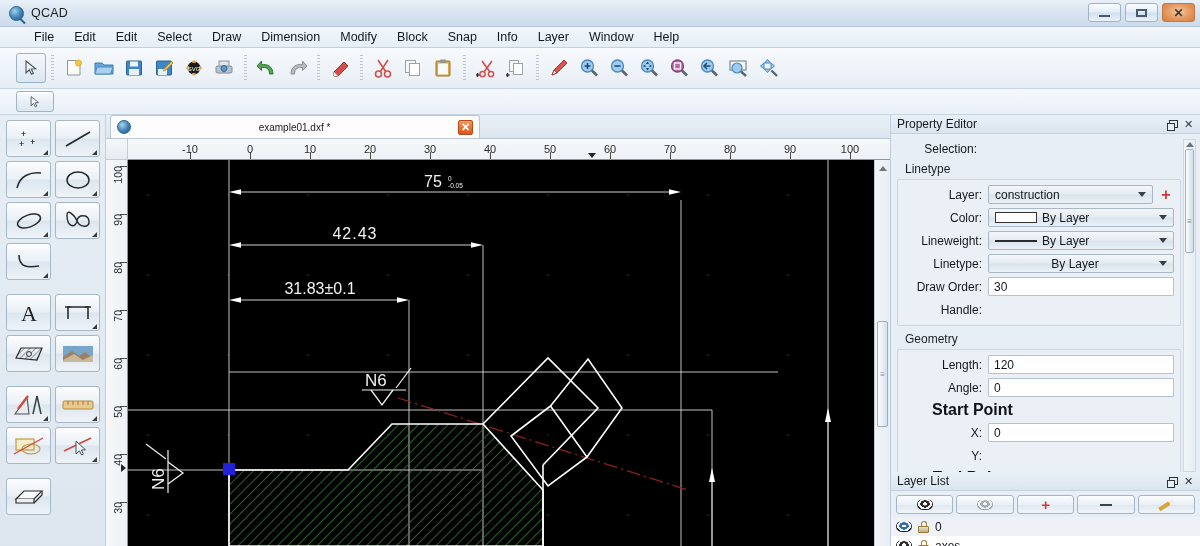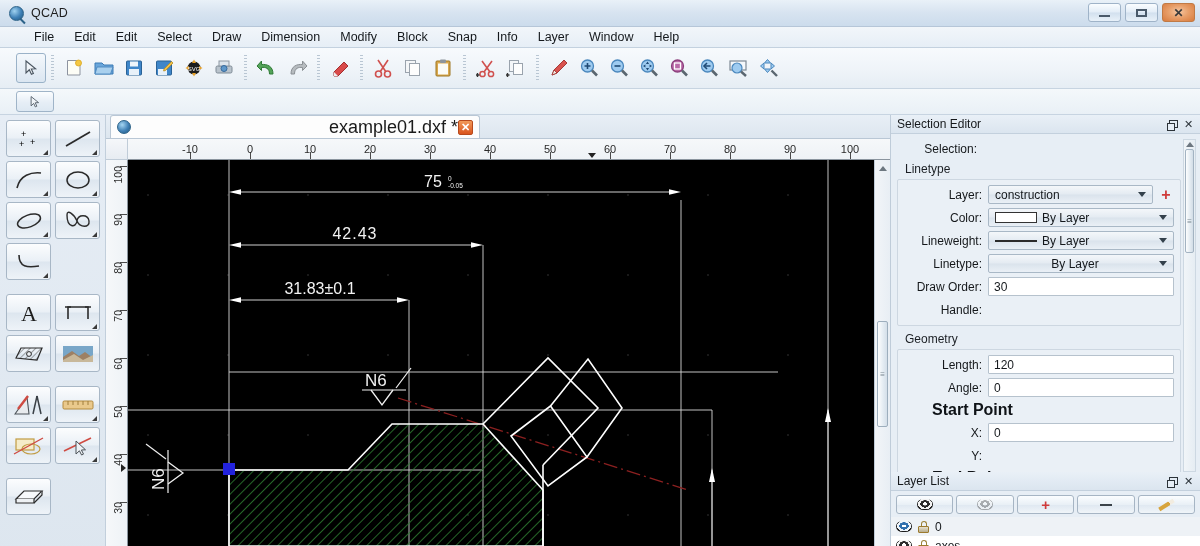--- a/index.html
+++ b/index.html
@@ -149,21 +149,21 @@
     border-radius: 3px 3px 0 0;
     display: flex; align-items: center;
     padding: 0 6px;
     position: relative;
   }
   .tab-icon {
     width: 14px; height: 14px; border-radius: 50%;
     background: radial-gradient(circle at 35% 32%, #a5d6f2 0%, #4080b5 55%, #23597f 100%);
     border: 1px solid #2d6389;
   }
-  .tab-label { flex: 1; text-align: right; font-size: 18px; color: #1b1b1b; }
+  .tab-label { flex: 1; text-align: center; font-size: 10px; color: #1b1b1b; }
   .tab-close {
     width: 15px; height: 15px; border-radius: 2px;
     background: linear-gradient(180deg,#f29a5a,#d9541e);
     border: 1px solid #b84a1d;
     color: #fff; font-size: 11px; font-weight: bold;
     display: flex; align-items: center; justify-content: center;
     line-height: 1;
   }
   .tab-filler { flex: 1; }
 
@@ -955,21 +955,21 @@
       <div class="vscroll">
         <div class="sc-arrow-up"></div>
         <div class="sc-thumb">≡</div>
       </div>
     </div>
   </div>
 
   <div class="right">
 
     <div class="dock-title">
-      <span>Selection Editor</span>
+      <span>Property Editor</span>
       <span class="sp"></span>
       <span class="dock-btn">
           <span class="float-glyph"></span>
         </span>
       <span class="dock-btn">✕</span>
     </div>
 
     <div class="prop-body">
       <div class="prop-inner">
 

